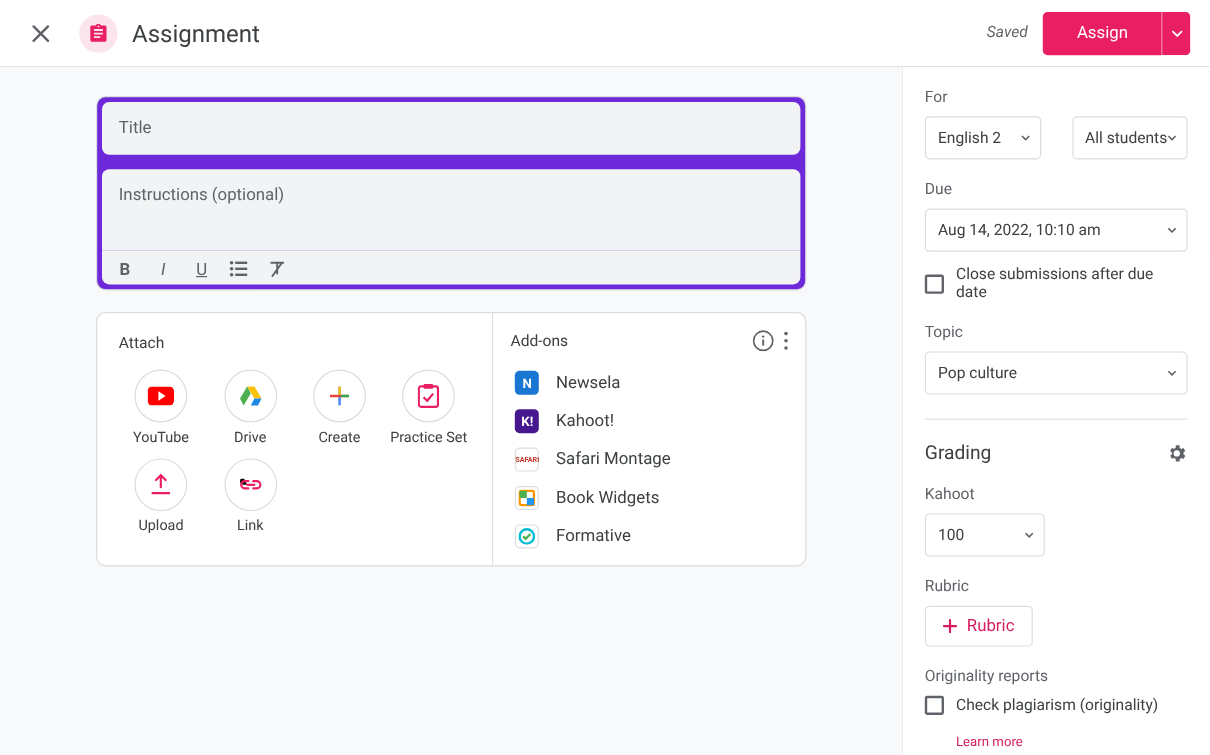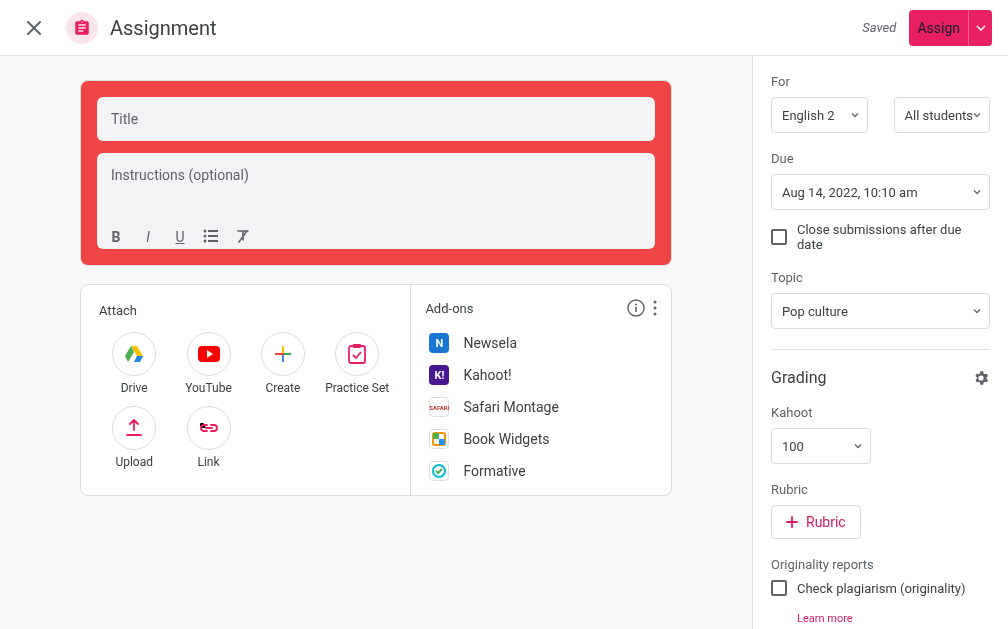--- a/index.html
+++ b/index.html
@@ -43,24 +43,24 @@
     font-style: italic;
     color: #5f6368;
     font-size: 13px;
     margin-right: 13px;
   }
   .assign-btn-group {
     display: flex;
   }
   .assign-btn {
     background: #e91e63;
-    color: #0f172a;
+    color: #ffffff;
     border: none;
     height: 36px;
-    padding: 0 8px;
+    padding: 0 28px;
     border-radius: 4px 0 0 4px;
     font-size: 14px;
     cursor: pointer;
     font-family: inherit;
   }
   .assign-arrow {
     background: #e91e63;
     color: #fff;
     border: none;
     border-left: 1px solid rgba(255,255,255,0.3);
@@ -74,24 +74,24 @@
     display: flex;
     height: calc(100% - 56px);
   }
   .main-col {
     flex: 1;
     background: #f8f9fa;
     padding: 24px 80px;
     overflow: auto;
   }
   .card {
-    background: #ef4444;
+    background: #6d28d9;
     border: 1px solid #dadce0;
     border-radius: 8px;
-    padding: 16px;
+    padding: 4px;
   }
   .title-field, .instr-field {
     background: #f1f3f4;
     border-radius: 6px;
     padding: 14px 14px;
     color: #5f6368;
     font-size: 14px;
   }
   .title-field { margin-bottom: 12px; }
   .instr-field {
@@ -325,36 +325,36 @@
         </span>
       </div>
     </div>
 
     <div class="attach-card">
       <div class="attach-left">
         <div class="section-label">Attach</div>
         <div class="attach-grid">
           <div class="attach-item">
             <div class="attach-circle">
+              <svg width="22" height="16" viewBox="0 0 22 16">
+                  <rect width="22" height="16" rx="4" fill="#ff0000"></rect>
+                  <path d="M9 4v8l6-4z" fill="#fff"></path>
+                </svg>
+            </div>
+            <div class="attach-label">YouTube</div>
+          </div>
+          <div class="attach-item">
+            <div class="attach-circle">
               <svg width="20" height="18" viewBox="0 0 20 18">
                   <path d="M7 1h6l6 10h-6z" fill="#ffc107"></path>
                   <path d="M13 11h6l-3 6H10z" fill="#1e88e5"></path>
                   <path d="M7 1L1 11l3 6 6-10z" fill="#4caf50"></path>
                 </svg>
             </div>
             <div class="attach-label">Drive</div>
-          </div>
-          <div class="attach-item">
-            <div class="attach-circle">
-              <svg width="22" height="16" viewBox="0 0 22 16">
-                  <rect width="22" height="16" rx="4" fill="#ff0000"></rect>
-                  <path d="M9 4v8l6-4z" fill="#fff"></path>
-                </svg>
-            </div>
-            <div class="attach-label">YouTube</div>
           </div>
           <div class="attach-item">
             <div class="attach-circle">
               <svg width="16" height="16" viewBox="0 0 16 16">
                   <rect x="7" y="0" width="2" height="16" fill="#4285f4"></rect>
                   <rect x="0" y="7" width="16" height="2" fill="#ea4335"></rect>
                   <rect x="7" y="0" width="2" height="7" fill="#fbbc04"></rect>
                   <rect x="9" y="7" width="7" height="2" fill="#34a853"></rect>
                 </svg>
             </div>

